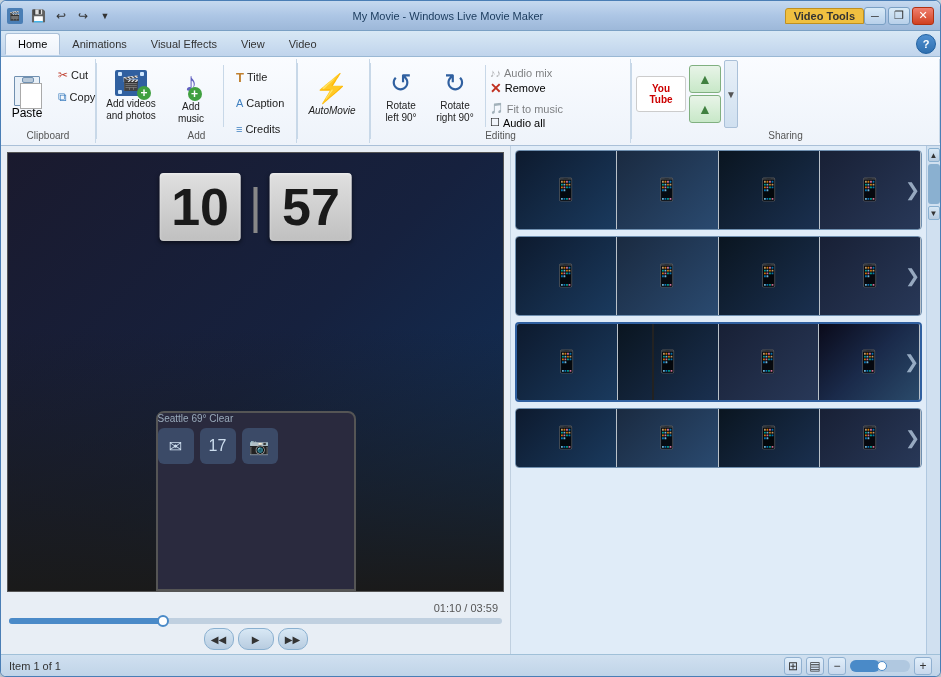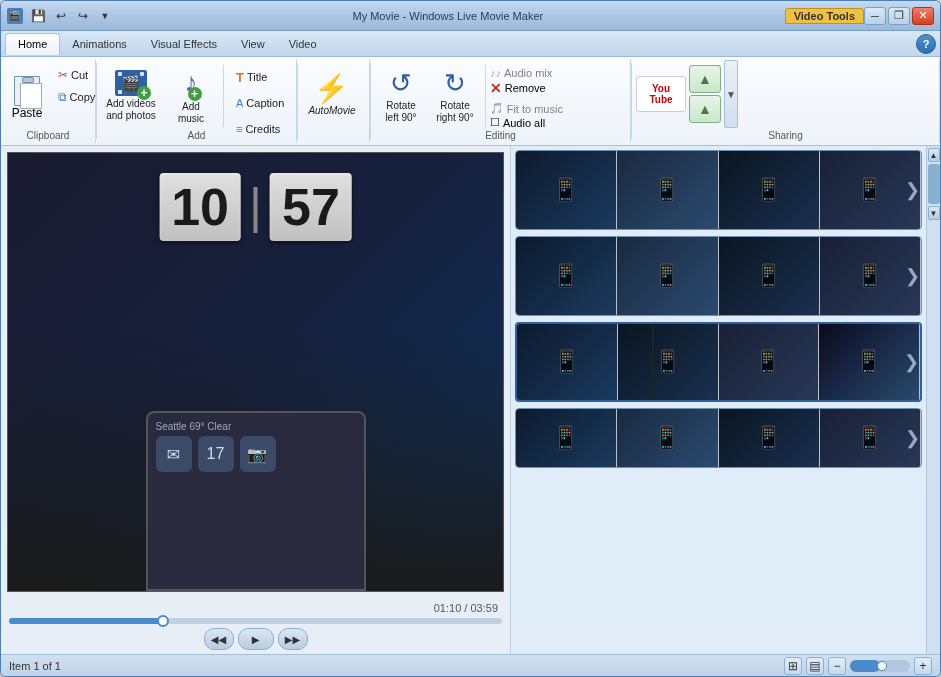--- a/index.html
+++ b/index.html
@@ -410,26 +410,25 @@
       position: absolute;
       bottom: 0;
       width: 100%;
       height: 60%;
       background: linear-gradient(to bottom, transparent, #1a1a1a);
       display: flex;
       align-items: flex-end;
       justify-content: center;
     }
     .phone-screen {
-      width: 220px;
+      width: 200px;
       height: 180px;
       background: #2a2a3e;
       border-radius: 8px 8px 0 0;
       border: 2px solid #555;
-      padding: 8px;
       position: relative;
     }
     .phone-status {
       color: #9ab;
       font-size: 10px;
       margin-bottom: 4px;
     }
     .phone-icons {
       display: flex;
       gap: 6px;

